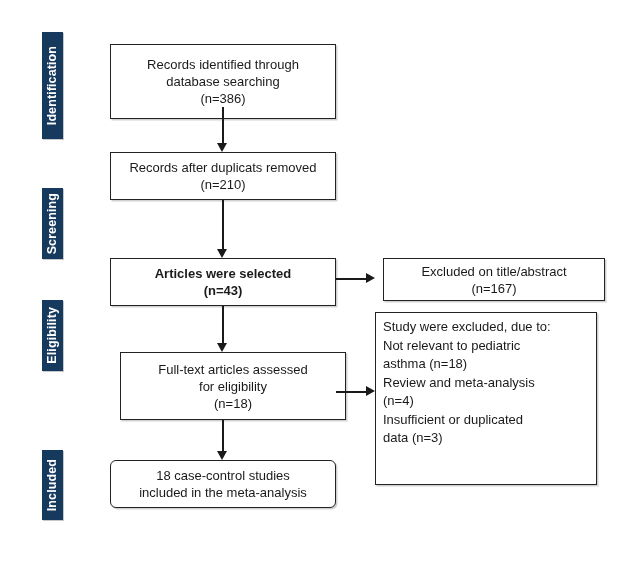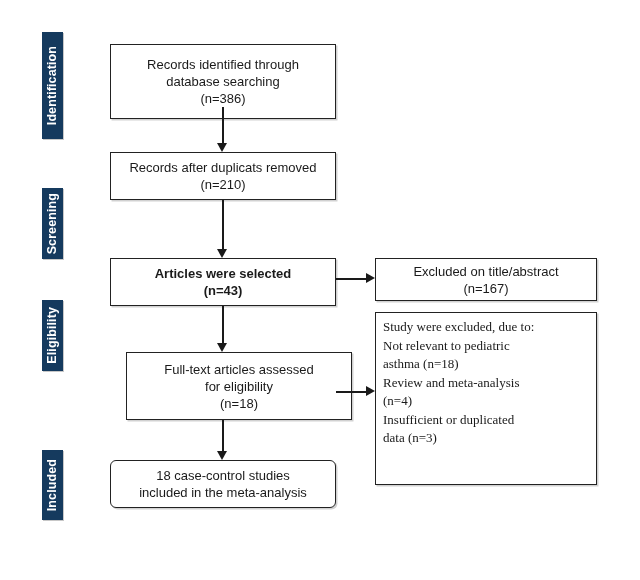--- a/index.html
+++ b/index.html
@@ -126,37 +126,37 @@
   <div class="flow-box" style="left:110px; top:152px; width:226px; height:48px;">
     <span class="box-text">Records after duplicats removed
 (n=210)</span>
   </div>
 
   <div class="flow-box" style="left:110px; top:258px; width:226px; height:48px;font-weight:bold;">
     <span class="box-text">Articles were selected
 (n=43)</span>
   </div>
 
-  <div class="flow-box" style="left:126px; top:352px; width:226px; height:68px;">
+  <div class="flow-box" style="left:120px; top:352px; width:226px; height:68px;">
     <span class="box-text">Full-text articles assessed
 for eligibility
 (n=18)</span>
   </div>
 
   <div class="flow-box" style="left:110px; top:460px; width:226px; height:48px;border-radius:6px;">
     <span class="box-text">18 case-control studies
 included in the meta-analysis</span>
   </div>
 
-  <div class="flow-box" style="left:375px; top:258px; width:222px; height:43px;">
+  <div class="flow-box" style="left:383px; top:258px; width:222px; height:43px;">
     <span class="box-text">Excluded on title/abstract
 (n=167)</span>
   </div>
 
-  <div class="flow-box align-left" style="left:375px; top:312px; width:222px; height:173px;font-family:Liberation Serif, serif;">
+  <div class="flow-box align-left" style="left:375px; top:312px; width:222px; height:173px;">
     <span class="box-text">Study were excluded, due to:
 Not relevant to pediatric
 asthma (n=18)
 Review and meta-analysis
 (n=4)
 Insufficient or duplicated
 data (n=3)</span>
   </div>
 
   <div class="v-line" style="left:222px; top:107px; height:36px;"></div>

